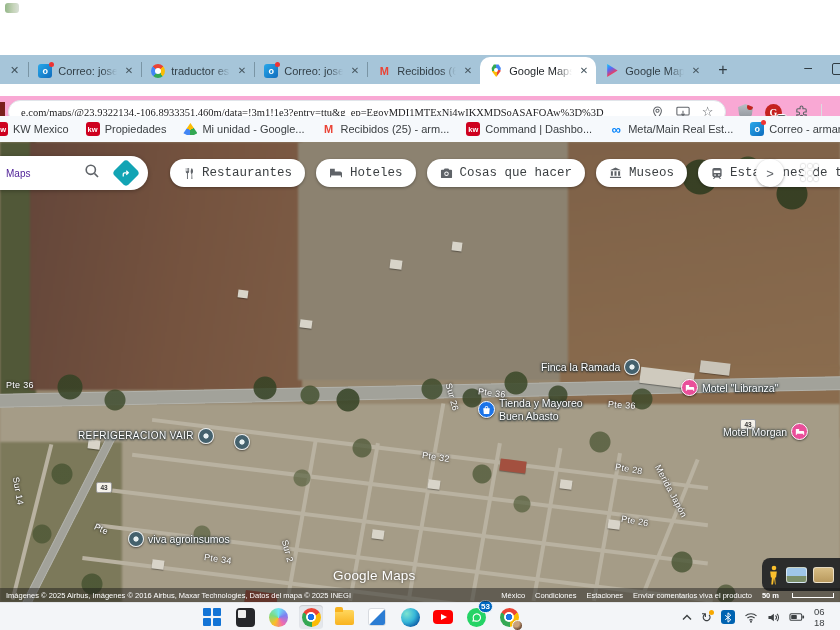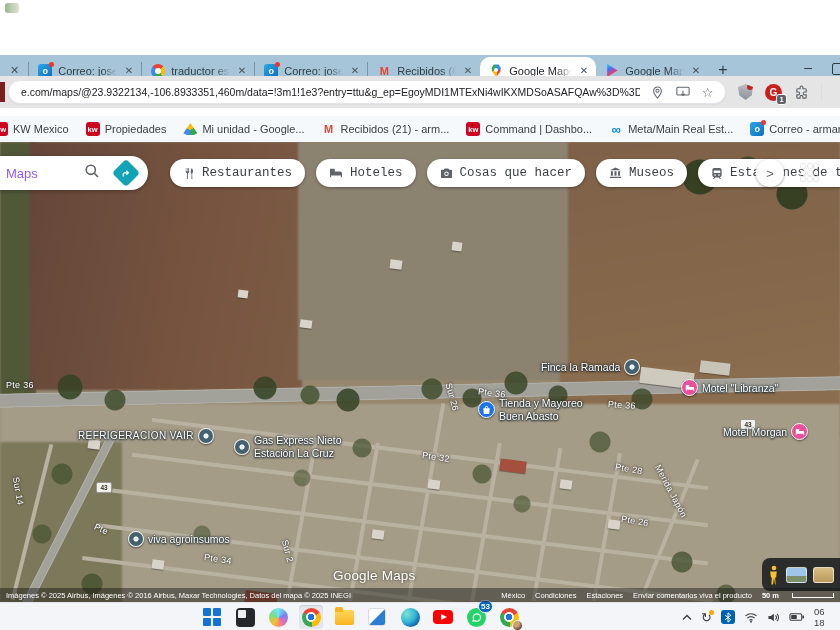--- a/index.html
+++ b/index.html
@@ -36,21 +36,21 @@
     clip-path:polygon(50% 100%,12% 58%,8% 30%,28% 4%,72% 4%,92% 30%,88% 58%);
     background:conic-gradient(#4285f4 0 25%,#ea4335 0 50%,#fbbc05 0 75%,#34a853 0 100%);position:relative;}
   .fav-pin::after{content:"";position:absolute;left:3.5px;top:3.5px;width:4px;height:4px;border-radius:50%;background:#fff;}
   .fav-play{width:12px;height:13px;clip-path:polygon(8% 0,95% 50%,8% 100%);
     background:linear-gradient(150deg,#00d4ff,#5a67f2 38%,#e53e69 65%,#ffd000);}
   .new-tab{font-size:16px;color:#2f3b42;padding:0 10px 5px 10px;}
   .win-min{position:absolute;right:28px;top:4px;font-size:14px;color:#2f3b42;}
   .win-clip{position:absolute;right:-4px;top:8px;width:12px;height:12px;border:1.5px solid #2f3b42;border-radius:2px;}
 
   
-  .toolbar{position:absolute;left:0;top:76px;width:840px;height:32px;background:#e5e5e5;}
+  .toolbar{position:absolute;left:0;top:96px;width:840px;height:32px;background:#f9a8d4;font-family:Liberation Serif, serif;}
   .edge-red{position:absolute;left:0;top:6px;width:5px;height:20px;background:#7a1f1c;}
   .omnibox{position:absolute;left:8px;top:4px;width:718px;height:24px;background:#fff;
     border:1px solid #e1e5ea;border-radius:13px;display:flex;align-items:center;
     padding:0 10px 0 12px;gap:10px;box-shadow:0 1px 2px rgba(0,0,0,.04);}
   .url-text{flex:1;font-size:10.5px;color:#202124;white-space:nowrap;overflow:hidden;}
   .ob-ic{width:15px;height:15px;flex:0 0 auto;display:flex;align-items:center;justify-content:center;color:#5f6368;}
   .ext-row{position:absolute;left:738px;top:4px;height:24px;display:flex;align-items:center;gap:12px;}
   .ext-shield{width:15px;height:16px;clip-path:polygon(50% 0,100% 18%,92% 70%,50% 100%,8% 70%,0 18%);
     background:linear-gradient(180deg,#b9bec4,#8d9298);position:relative;}
   .ext-shield::after{content:"";position:absolute;right:0;top:0;width:6px;height:6px;border-radius:50%;background:#c5221f;}
@@ -102,21 +102,21 @@
     radial-gradient(circle at 62px 332px,rgba(64,78,44,.7) 0 10px,transparent 11px),
     radial-gradient(circle at 42px 392px,rgba(70,82,48,.7) 0 9px,transparent 10px),
     radial-gradient(circle at 92px 442px,rgba(64,78,44,.75) 0 10px,transparent 11px);}
   .road{position:absolute;background:#a2a29a;box-shadow:0 0 0 1px rgba(255,255,255,.18) inset;z-index:2;}
   .street{position:absolute;background:#b9b2a1;z-index:2;}
   .bld{position:absolute;background:#d8d4c9;box-shadow:0 1px 1px rgba(0,0,0,.35);transform:rotate(7deg);z-index:2;}
   .rf{background:#a3503f;}
   
   .m-search{position:absolute;left:-70px;top:14px;width:218px;height:34px;background:#fff;border-radius:20px;
     box-shadow:0 1px 4px rgba(0,0,0,.3);display:flex;align-items:center;z-index:10;padding:0 12px 0 76px;gap:16px;}
-  .m-search .q{font-size:13px;color:#8b5cf6;flex:1;}
+  .m-search .q{font-size:10px;color:#4c1d95;flex:1;}
   .chiprow{position:absolute;left:170px;top:17px;display:flex;gap:11px;z-index:10;font-family:Liberation Mono, monospace;}
   .chip{height:28px;background:#fff;border-radius:14px;box-shadow:0 1px 3px rgba(0,0,0,.35);
     display:flex;align-items:center;gap:7px;padding:0 13px;font-size:12.5px;color:#3c4043;white-space:nowrap;}
   .chip svg{flex:0 0 auto;}
   .chip-more{position:absolute;left:756px;top:17px;width:28px;height:28px;border-radius:50%;background:#fff;
     box-shadow:0 1px 3px rgba(0,0,0,.35);display:flex;align-items:center;justify-content:center;
     font-size:13px;color:#5f6368;z-index:11;}
   .appgrid{position:absolute;left:801px;top:22px;width:20px;height:20px;z-index:10;
     display:grid;grid-template-columns:repeat(3,4px);grid-template-rows:repeat(3,4px);gap:2.5px;opacity:.95;}
   .appgrid i{background:#fff;border-radius:1px;box-shadow:0 0 2px rgba(0,0,0,.4);}
@@ -289,21 +289,21 @@
       <span>Propiedades</span>
     </span>
     <span class="bk">
       <span class="bk-ic">
           <span class="ic-drive"></span>
         </span>
       <span>Mi unidad - Google...</span>
     </span>
     <span class="bk">
       <span class="bk-ic fav-gmail">M</span>
-      <span>Recibidos (21) - arm...</span>
+      <span>Recibidos (25) - arm...</span>
     </span>
     <span class="bk">
       <span class="bk-ic ic-kw">kw</span>
       <span>Command | Dashbo...</span>
     </span>
     <span class="bk">
       <span class="bk-ic ic-meta">∞</span>
       <span>Meta/Main Real Est...</span>
     </span>
     <span class="bk">
@@ -461,24 +461,20 @@
         <span style="display:block;">Tienda y Mayoreo</span>
         <span style="display:block;">Buen Abasto</span>
       </span>
     </div>
     <div class="poi" style="left:78px;top:286px;justify-content:center;">
       <span class="poi-label" style="font-size:10px;letter-spacing:.4px;">REFRIGERACION VAIR</span>
       <span class="mk big"></span>
     </div>
     <div class="poi" style="left:234px;top:292px;">
       <span class="mk big"></span>
-      <span class="poi-label" style="line-height:12.5px;">
-        <span style="display:block;">Gas Express Nieto</span>
-        <span style="display:block;">Estación La Cruz</span>
-      </span>
     </div>
     <div class="poi" style="left:128px;top:389px;">
       <span class="mk big"></span>
       <span class="poi-label">viva agroinsumos</span>
     </div>
     <div class="poi" style="left:723px;top:281px;">
       <span class="poi-label">Motel Morgan</span>
       <span class="mk-sq mk-hotel">
         <svg width="10" height="8" viewBox="0 0 12 9">
             <path d="M1 1v7h1V6.6h8V8h1V4.8c0-.8-.7-1.5-1.5-1.5H5V1H1z" fill="#fff"></path>

